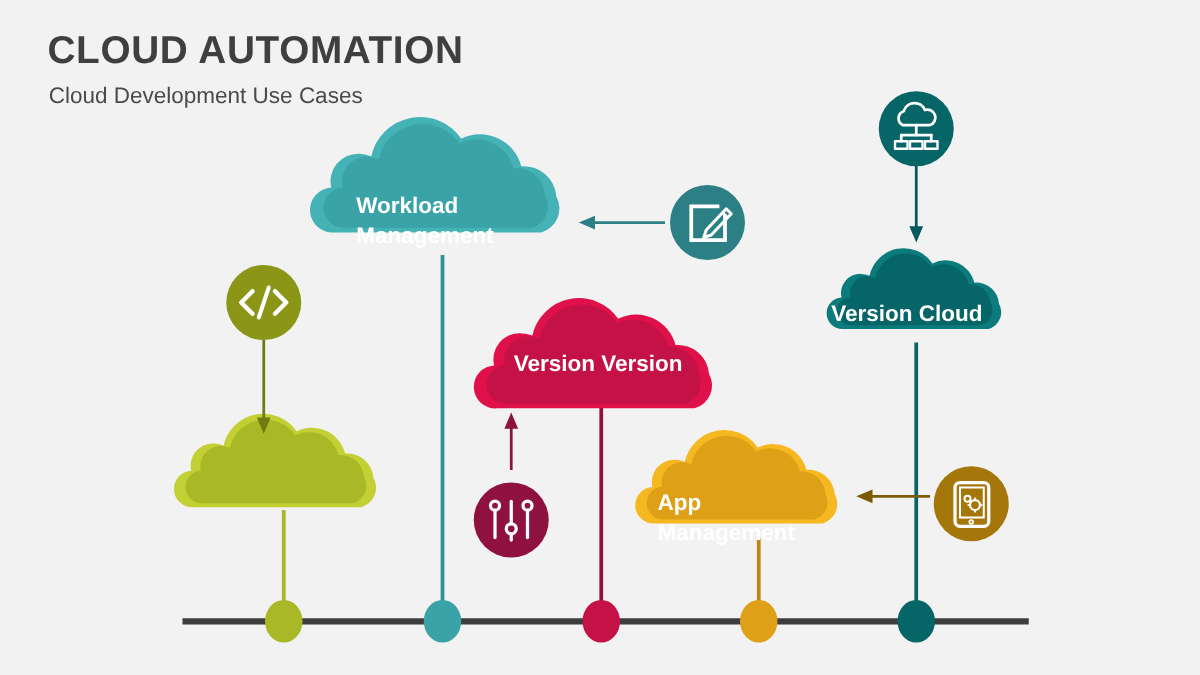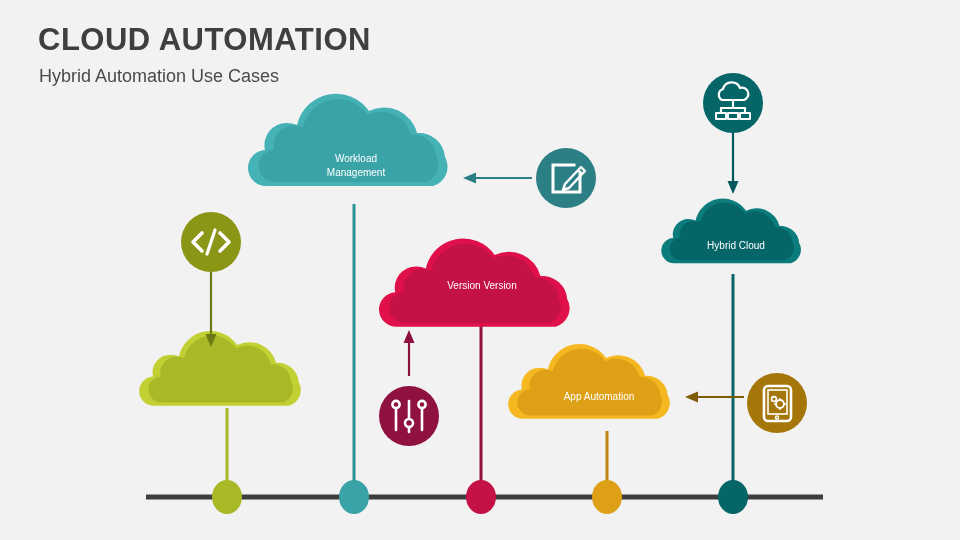--- a/index.html
+++ b/index.html
@@ -42,35 +42,35 @@
   }
   #diagram {
     position: absolute;
     left: 0; top: 0;
     width: 960px;
     height: 540px;
   }
   .cloud-label {
     position: absolute;
     color: #ffffff;
-    font-size: 10px;
-    font-weight: normal;
-    text-align: center;
+    font-size: 18px;
+    font-weight: bold;
+    text-align: left;
     line-height: 1.35;
     pointer-events: none;
     white-space: pre-line;
   }
 </style>
 </head>
 <body>
 
 <div id="slide">
 
   <div class="title">CLOUD AUTOMATION</div>
-  <div class="subtitle">Hybrid Automation Use Cases</div>
+  <div class="subtitle">Cloud Development Use Cases</div>
 
   <svg id="diagram" viewBox="0 0 960 540">
 
     <defs>
 
       <path id="cloudshape" d="
         M 18 96
         a 18 18 0 0 1 -2 -36
         a 22 22 0 0 1 22 -27
         a 30 30 0 0 1 10 2
@@ -215,17 +215,17 @@
     </g>
 
   </svg>
 
 
   <div class="cloud-label" style="left:285px; top:148px; width:142px;">Workload
 Management</div>
 
   <div class="cloud-label" style="left:411px; top:275px; width:142px;">Version Version</div>
 
-  <div class="cloud-label" style="left:526px; top:386px; width:146px;">App Automation</div>
-
-  <div class="cloud-label" style="left:665px; top:235px; width:142px;">Hybrid Cloud</div>
+  <div class="cloud-label" style="left:526px; top:386px; width:146px;">App Management</div>
+
+  <div class="cloud-label" style="left:665px; top:235px; width:142px;">Version Cloud</div>
 
 </div>
 
 </body></html>

